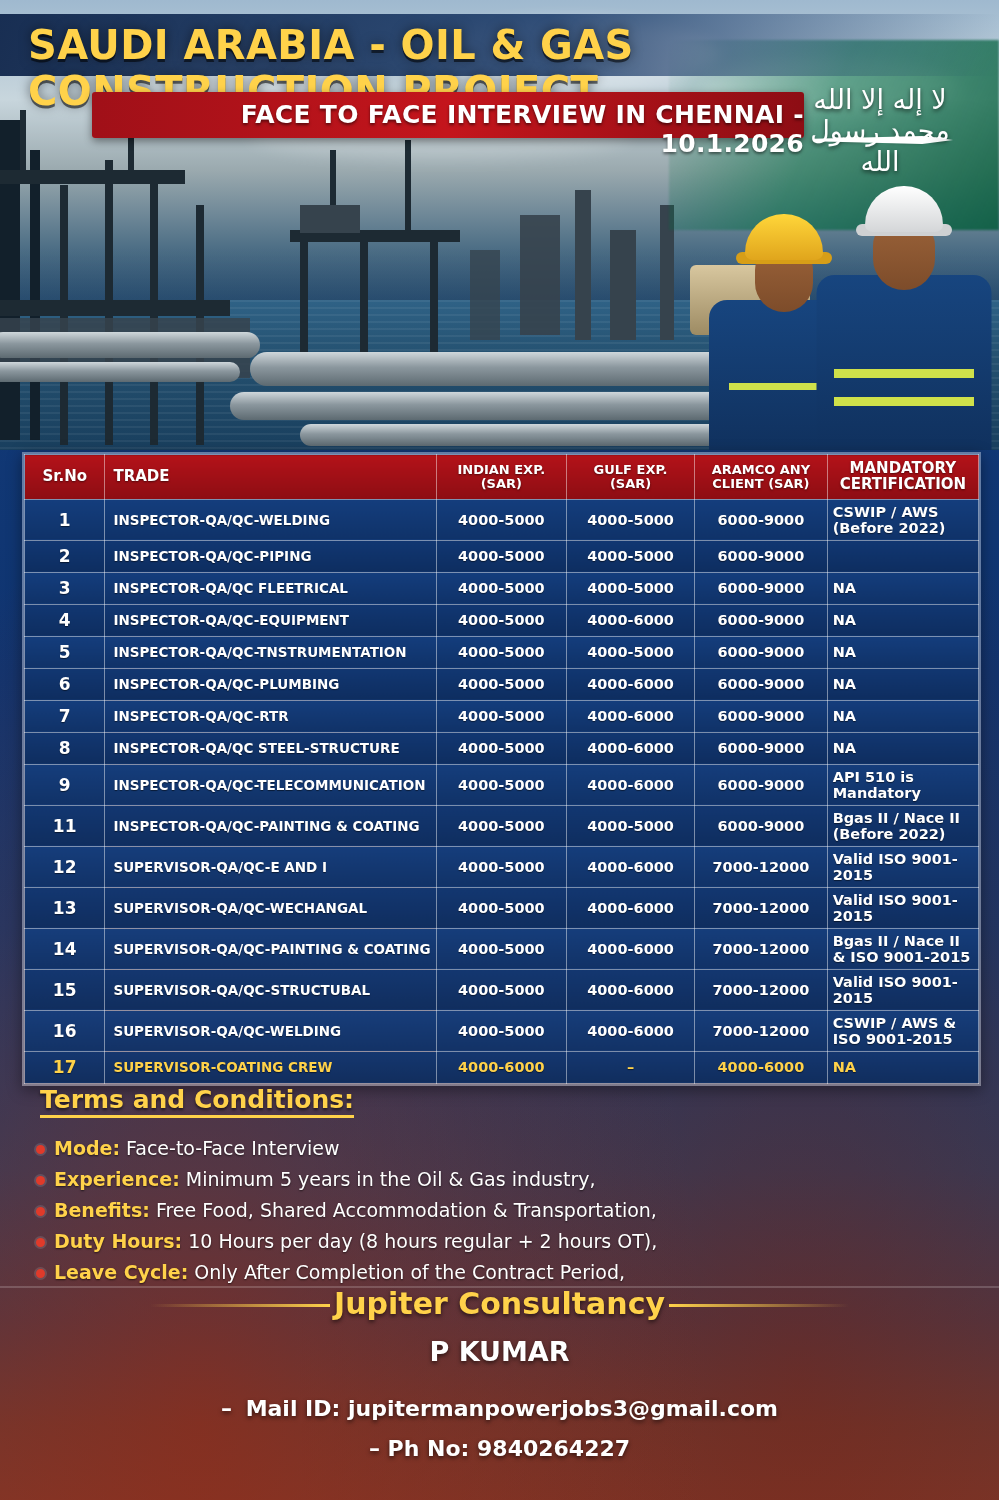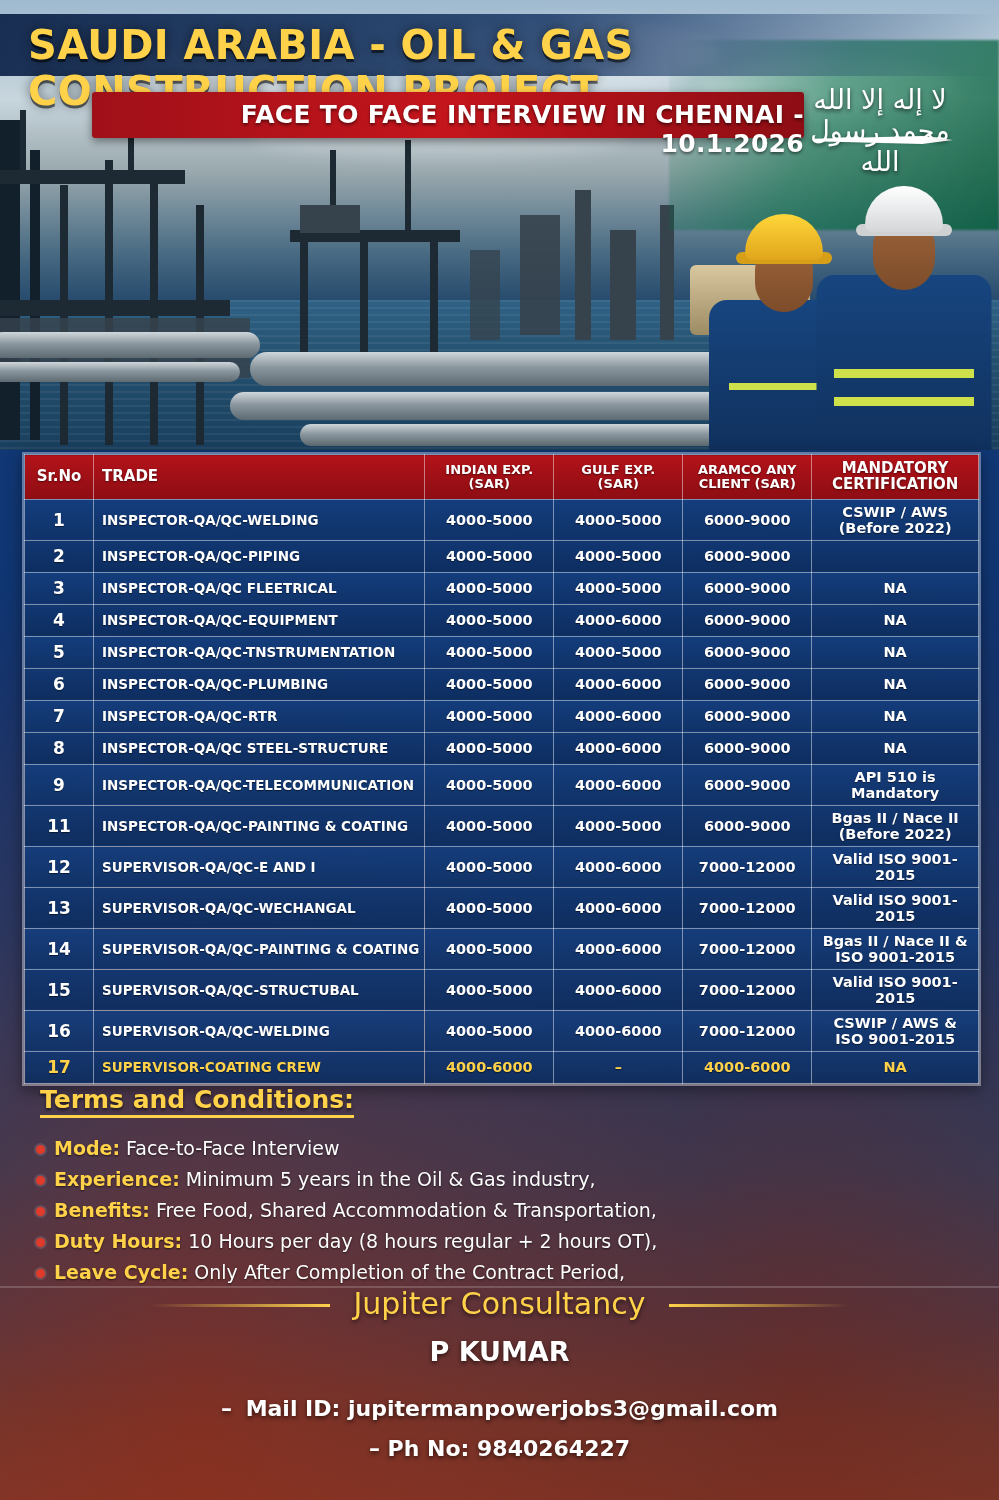--- a/index.html
+++ b/index.html
@@ -106,36 +106,36 @@
     border:2px solid rgba(255,255,255,.35);
     box-shadow:0 4px 14px rgba(0,0,0,.4);
   }
   table{border-collapse:collapse;width:100%;}
   th,td{
     border:1px solid rgba(255,255,255,.45);
     color:#ffffff;font-family:"DejaVu Sans", sans-serif;
   }
   thead th{
     background:linear-gradient(180deg,#b31219,#8d0d13);
-    font-size:15px;font-weight:bold;padding:6px 4px;line-height:1.05;
+    font-size:15px;font-weight:bold;padding:6px 12px;line-height:1.05;
     text-shadow:0 1px 2px rgba(0,0,0,.5);
   }
   thead th.small{font-size:13px;}
   tbody td{
     background:linear-gradient(180deg,rgba(20,62,126,.92),rgba(15,50,104,.92));
     font-size:14.5px;font-weight:bold;padding:4px 5px;height:23px;
     text-shadow:0 1px 1px rgba(0,0,0,.5);
   }
   tbody tr:nth-child(even) td{
     background:linear-gradient(180deg,rgba(17,55,114,.92),rgba(13,45,95,.92));
   }
   td.sr{width:58px;text-align:center;color:#ffffff;font-size:17px;}
   td.trade{width:255px;text-align:left;padding-left:8px;font-size:13.5px;white-space:nowrap;overflow:hidden;}
   td.num{width:118px;text-align:center;font-size:14.5px;}
-  td.cert{text-align:center;font-size:14.5px;}
+  td.cert{font-size:14.5px;}
   tbody tr.last td{color:#ffd24a;}
   th.sr{width:58px}th.trade{width:255px;text-align:left;padding-left:8px}
   th.num{width:118px}
 
   
   .terms{
     position:absolute;left:26px;top:1085px;width:700px;color:#fff;
     font-family:"DejaVu Sans", sans-serif;
   }
   .terms h2{
@@ -154,21 +154,21 @@
 
   
   .footer{
     position:absolute;left:0;top:1278px;width:999px;height:222px;
     text-align:center;color:#fff;font-family:"DejaVu Sans", sans-serif;
   }
   .divline{position:absolute;top:26px;height:3px;background:linear-gradient(90deg,rgba(255,210,74,0),#ffd24a);}
   .divline.l{left:150px;width:180px;}
   .divline.r{right:150px;width:180px;background:linear-gradient(90deg,#ffd24a,rgba(255,210,74,0));}
   .company{
-    position:absolute;top:8px;left:0;width:999px;font-size:30px;font-weight:normal;color:#ffd24a;
+    position:absolute;top:8px;left:0;width:999px;font-size:30px;font-weight:bold;color:#ffd24a;
     text-shadow:0 2px 4px rgba(0,0,0,.6);
   }
   .person{
     position:absolute;top:58px;left:0;width:999px;font-size:27px;font-weight:bold;color:#ffffff;
     text-shadow:0 2px 4px rgba(0,0,0,.6);
   }
   .contact{
     position:absolute;top:118px;left:0;width:999px;font-size:22px;font-weight:bold;color:#ffffff;
     text-shadow:0 2px 4px rgba(0,0,0,.6);
   }

